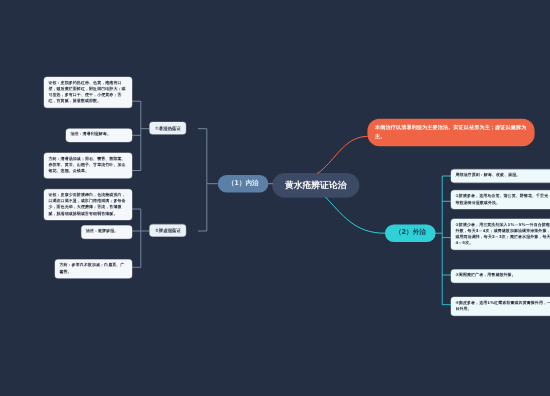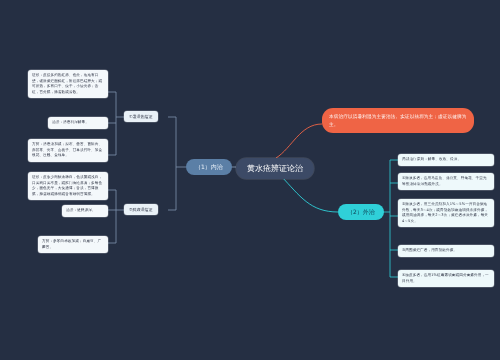--- a/index.html
+++ b/index.html
@@ -3,21 +3,21 @@
 <meta charset="utf-8">
 <style>
   html,body{margin:0;padding:0;}
   body{
     width:500px;height:360px;
     background:#252f43;
     font-family:"DejaVu Sans","Liberation Sans",sans-serif;
     overflow:hidden;
     position:relative;
   }
-  #canvas{position:absolute;left:0;top:0;width:489px;height:360px;}
+  #canvas{position:absolute;left:12px;top:0;width:489px;height:360px;font-weight:bold;}
   svg.links{position:absolute;left:0;top:0;width:500px;height:360px;pointer-events:none;}
 
   .node{position:absolute;box-sizing:border-box;}
 
   
   .leaf{
     background:#f4f8fb;
     color:#2b3142;
     border-radius:3px;
     padding:3px 4px;

